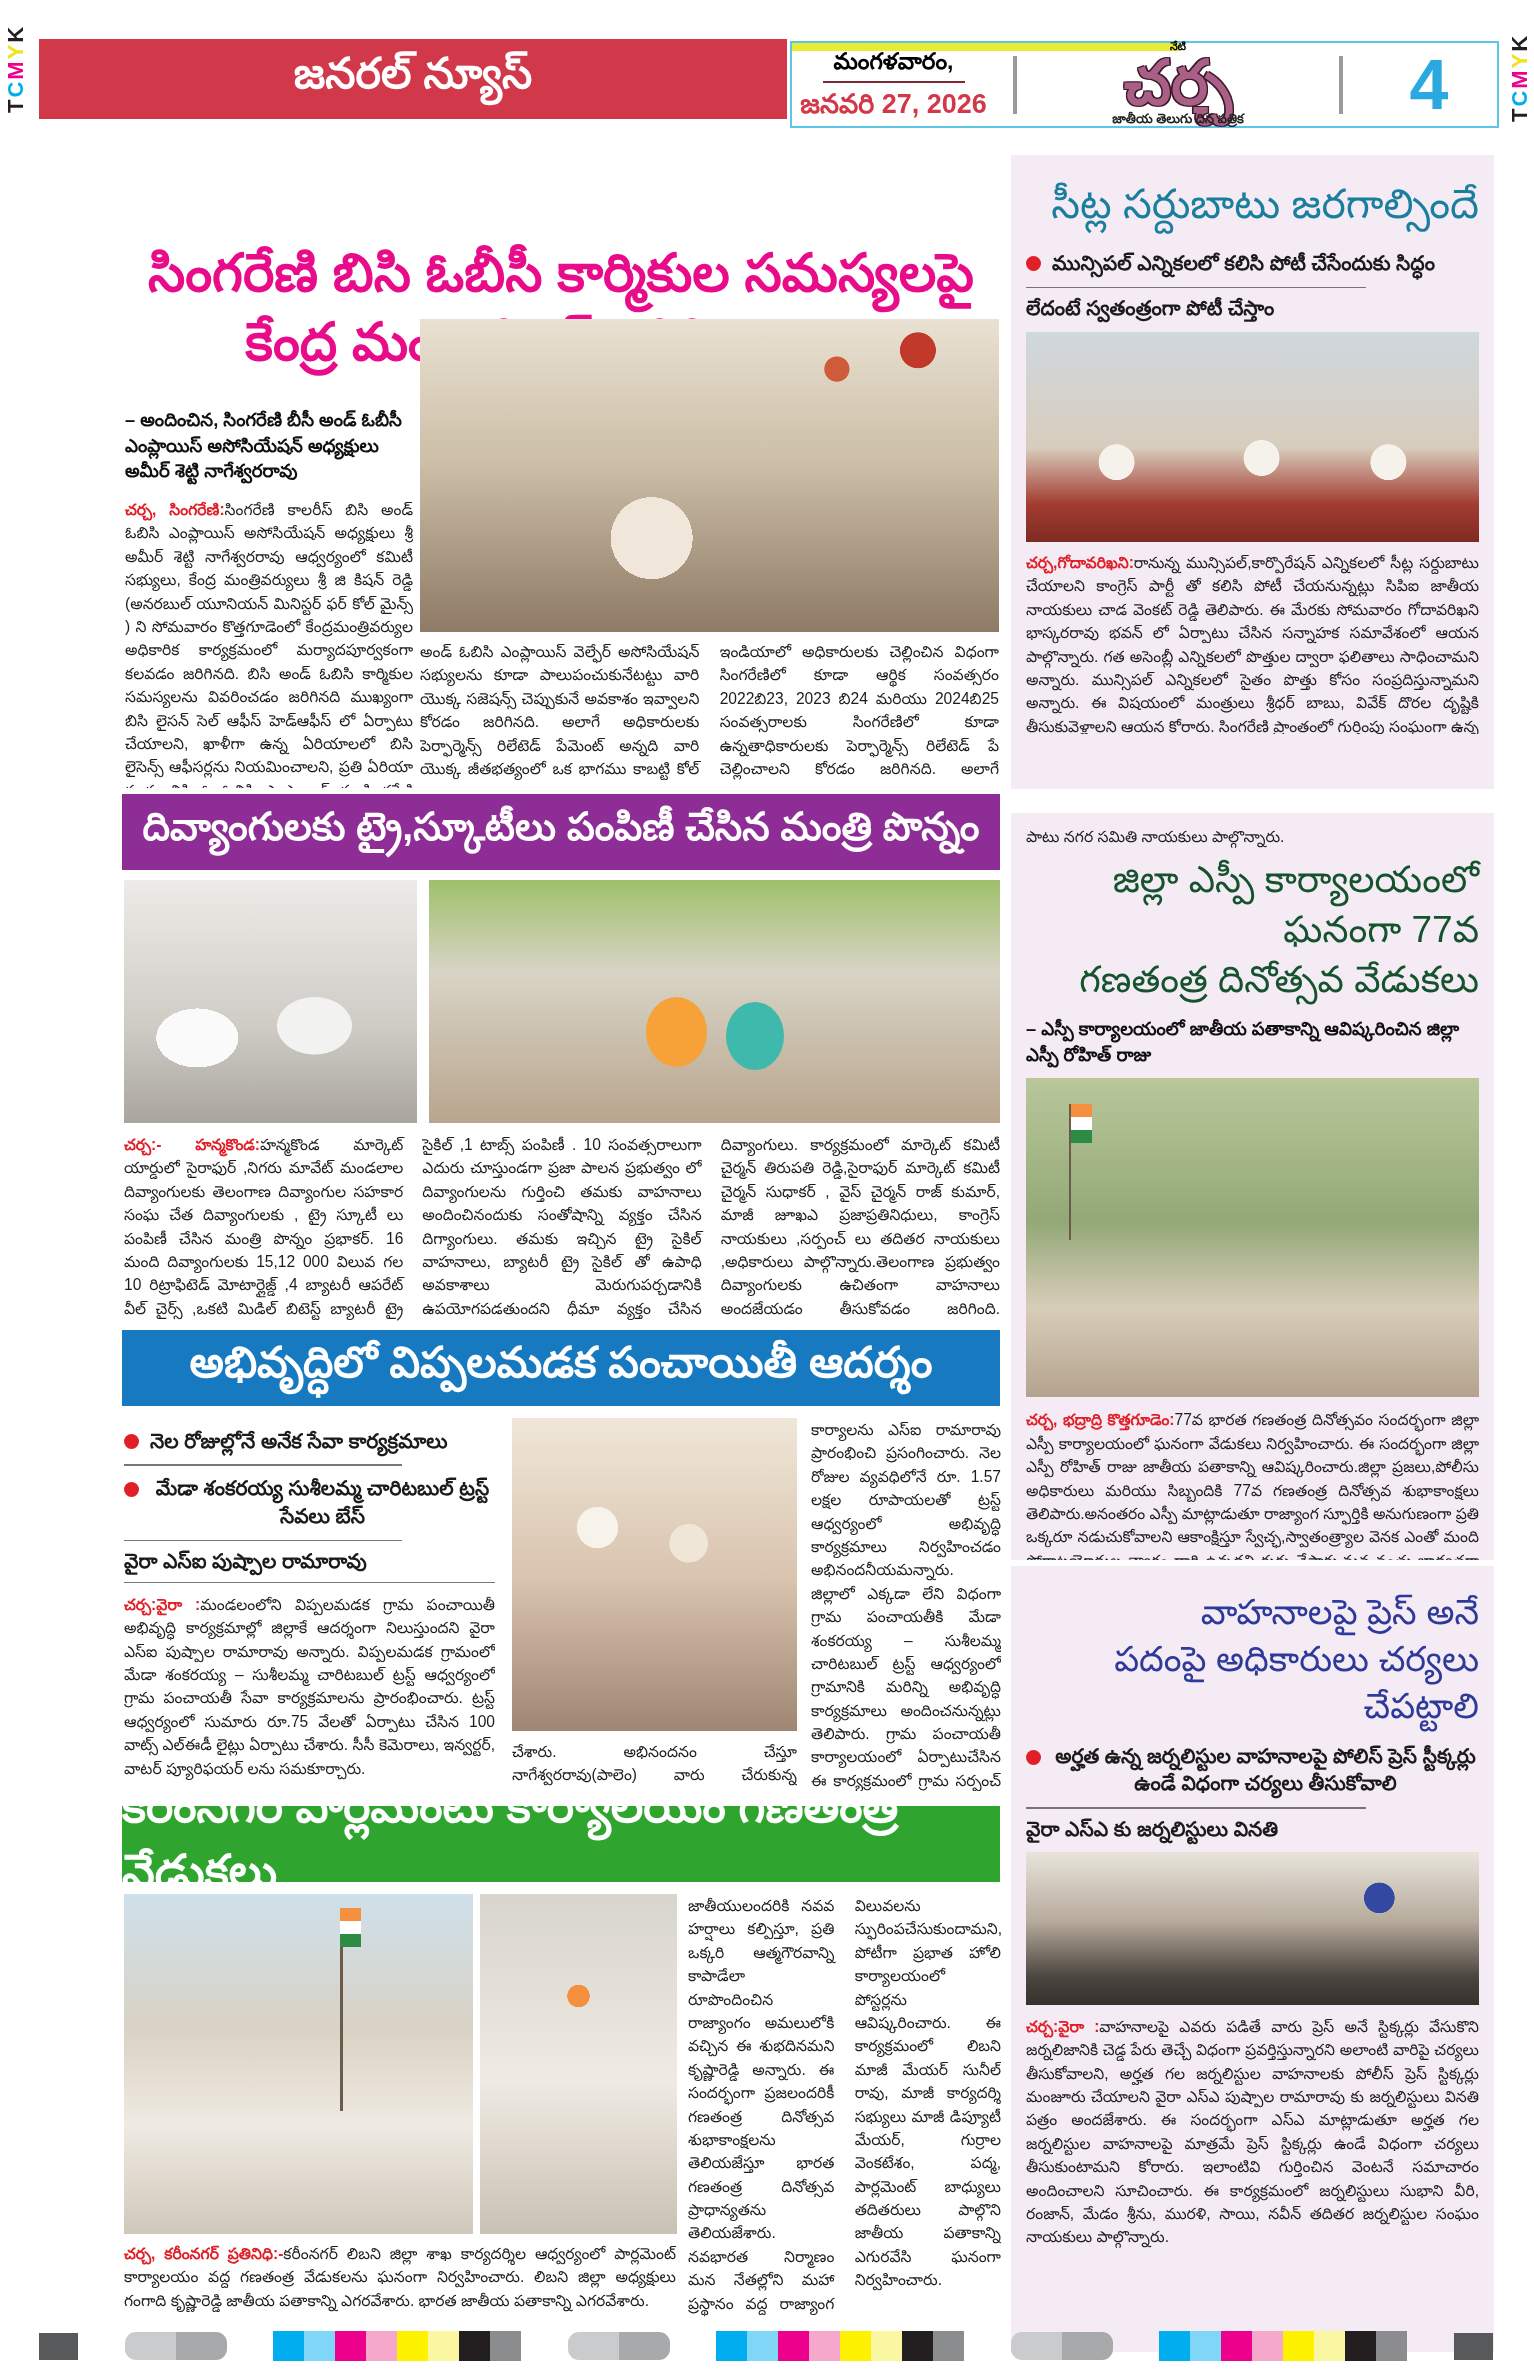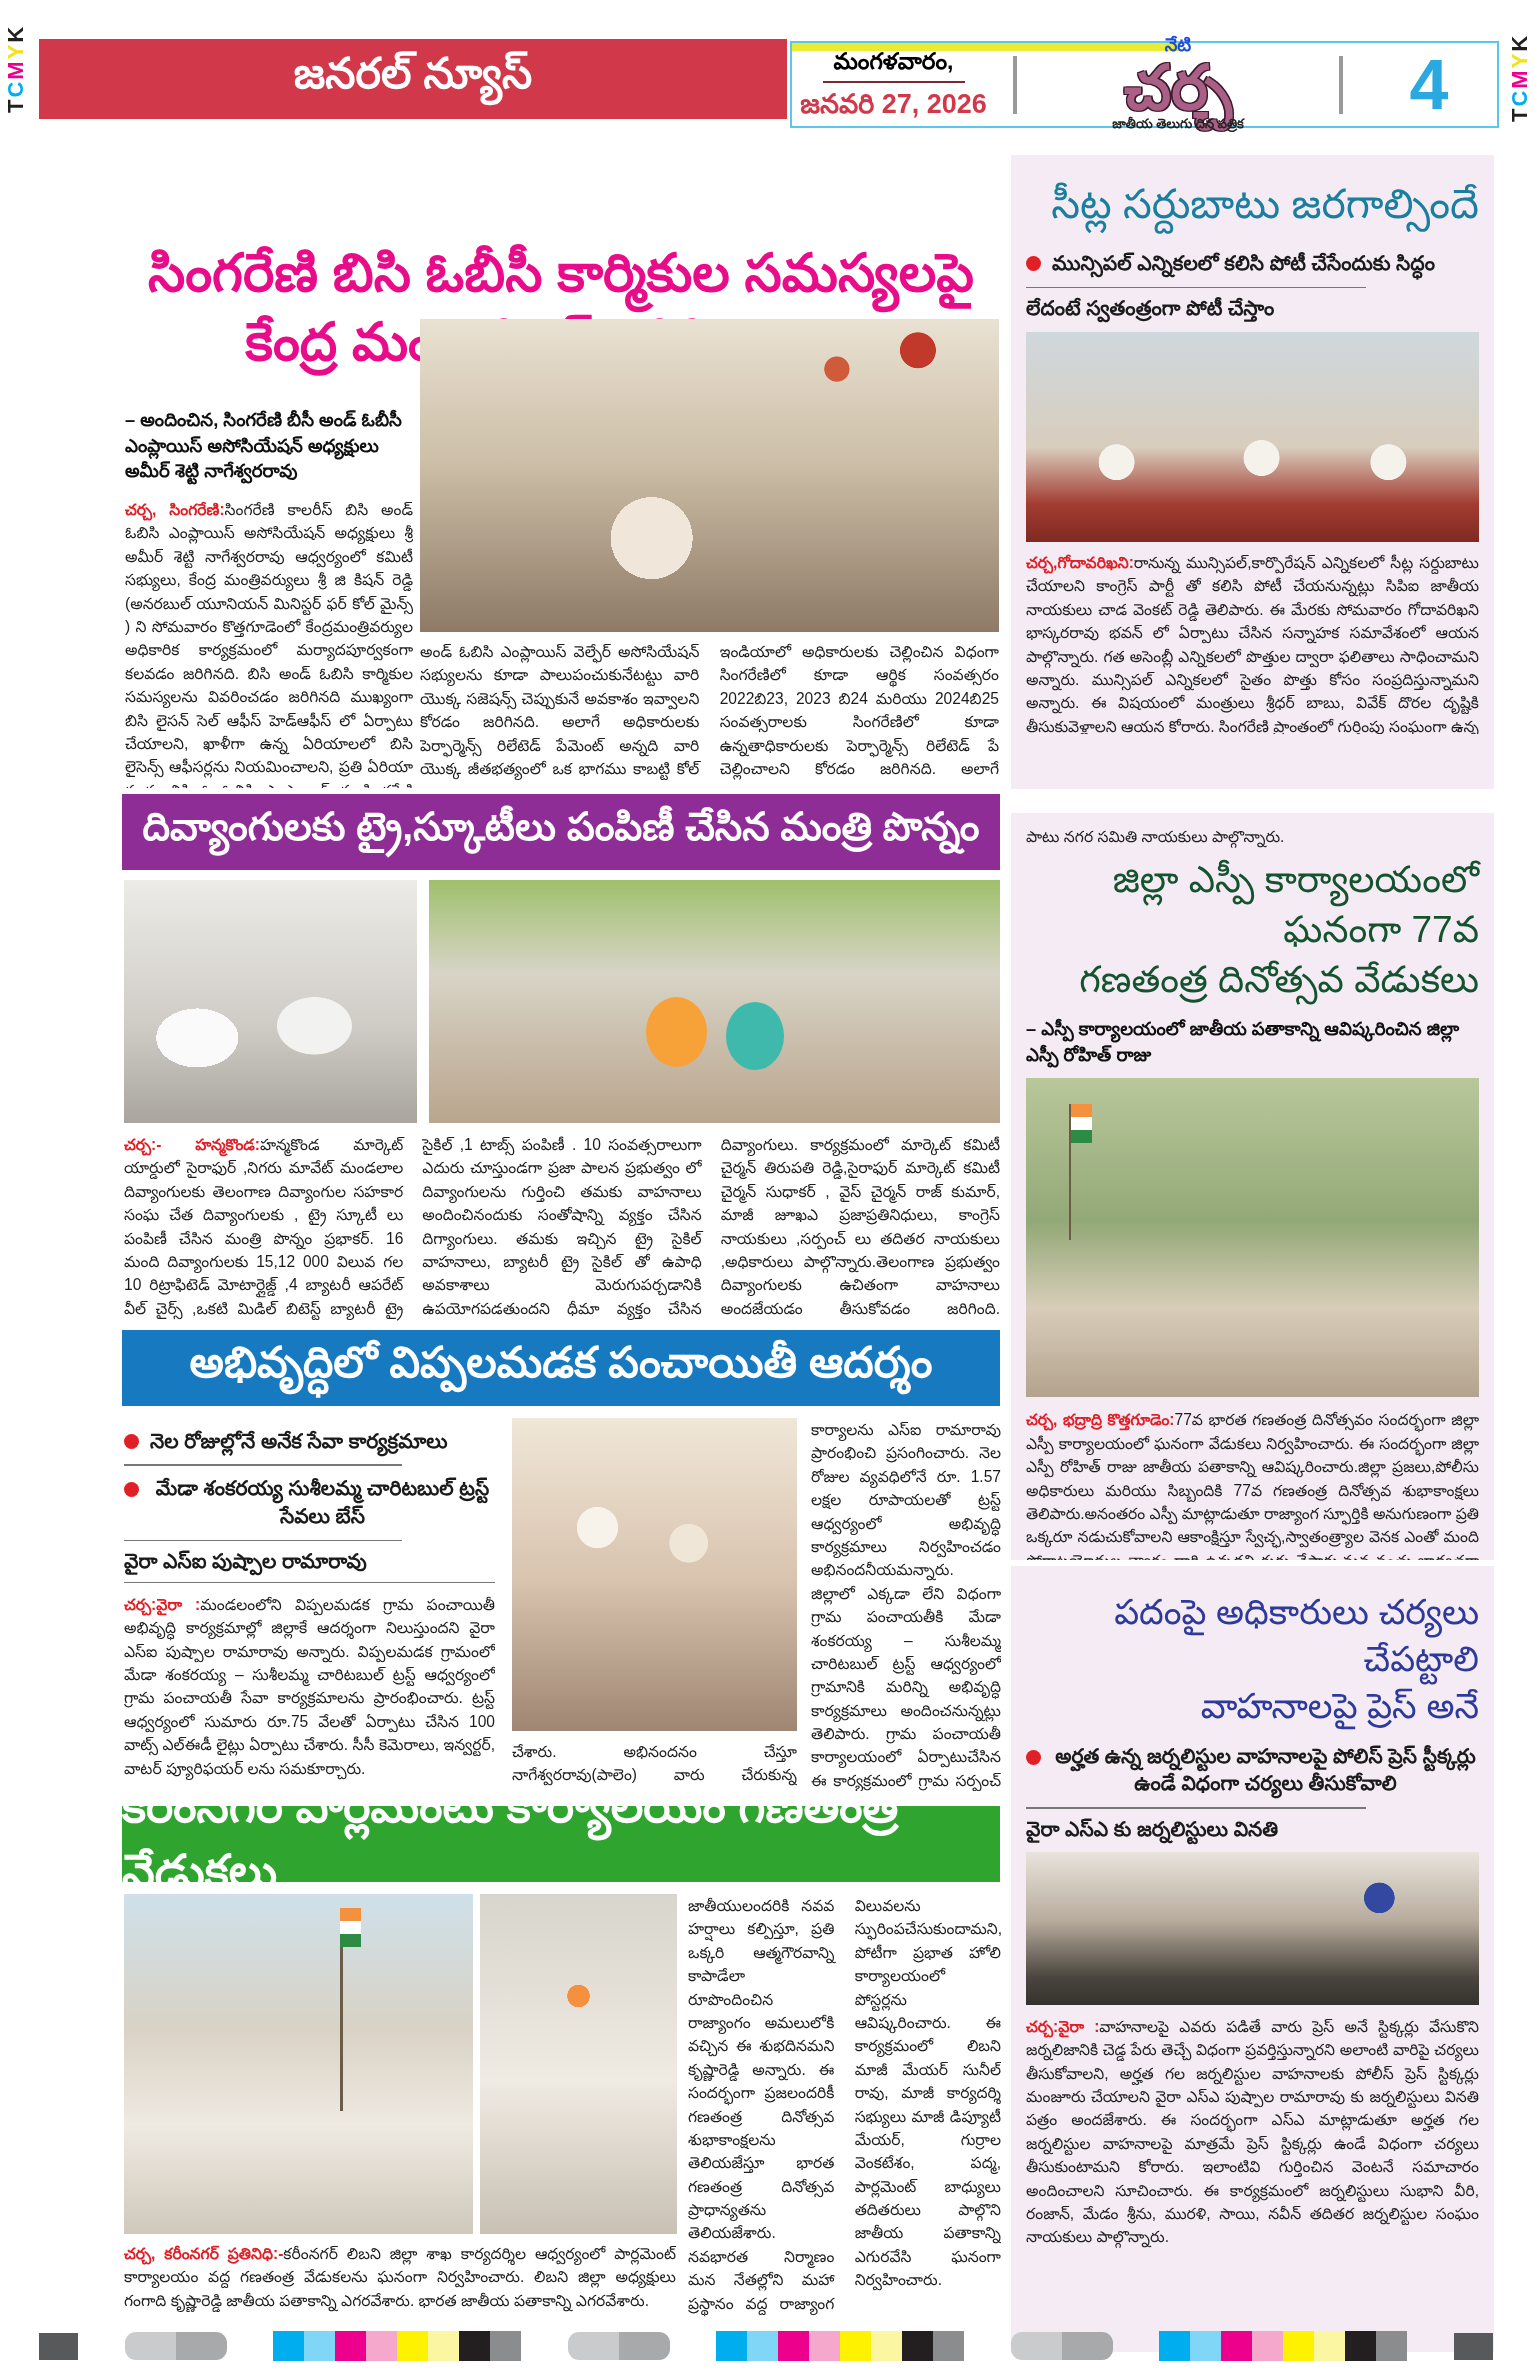--- a/index.html
+++ b/index.html
@@ -27,21 +27,21 @@
 
   .header-box{position:absolute;left:790px;top:41px;width:705px;height:83px;background:#fff;
               border:2.7px solid #5ac6e9;display:flex;align-items:center;overflow:visible;}
   .header-box .yellow-strip{position:absolute;left:0;top:0;width:55%;height:8.1px;background:#e9ec33;}
   .date-block{width:203px;text-align:center;line-height:1.3;}
   .date-day{color:#000000;font-weight:bold;font-size:23px;}
   .date-rule{width:142px;height:2px;background:#7b2a33;margin:4.1px auto;}
   .date-date{color:#d1384a;font-weight:bold;font-size:27px;}
   .vdiv{width:4.7px;height:58px;background:#9a9a9a;margin:0 17.6px;}
   .masthead{flex:1;text-align:center;position:relative;}
-  .mast-top{font-size:18px;font-weight:bold;color:#1d4ed8;}
+  .mast-top{font-size:11px;font-weight:bold;color:#000000;}
   .mast-main{font-size:62px;font-weight:bold;color:#aa5f86;line-height:.9;
              text-shadow:1.4px 1.4px 0 #3a1a2a,-1.4px 1.4px 0 #3a1a2a,1.4px -1.4px 0 #3a1a2a,-1.4px -1.4px 0 #3a1a2a;}
   .mast-tag{font-size:13px;color:#222;font-weight:bold;margin-top:1px;}
   .page-num{width:136px;text-align:center;font-size:70px;font-weight:bold;color:#2aa9e0;}
 
   
   .headline-main{position:absolute;left:122px;top:239px;width:878px;text-align:center;
                  color:#e90c8a;font-weight:bold;font-size:53px;line-height:1.3;}
   .byline{font-weight:bold;color:#101010;font-size:18.3px;line-height:1.4;}
   .byline-abs{position:absolute;left:125px;top:407px;width:291px;}
@@ -229,22 +229,22 @@
       <span class="dl">చర్చ:వైరా :</span><span>మండలంలోని విప్పలమడక గ్రామ పంచాయితీ అభివృద్ధి కార్యక్రమాల్లో జిల్లాకే ఆదర్శంగా నిలుస్తుందని వైరా ఎస్ఐ పుష్పాల రామారావు అన్నారు. విప్పలమడక గ్రామంలో మేడా శంకరయ్య – సుశీలమ్మ చారిటబుల్ ట్రస్ట్ ఆధ్వర్యంలో గ్రామ పంచాయతీ సేవా కార్యక్రమాలను ప్రారంభించారు. ట్రస్ట్ ఆధ్వర్యంలో సుమారు రూ.75 వేలతో ఏర్పాటు చేసిన 100 వాట్స్ ఎల్ఈడీ లైట్లు ఏర్పాటు చేశారు. సీసీ కెమెరాలు, ఇన్వర్టర్, వాటర్ ప్యూరిఫయర్ లను సమకూర్చారు.</span>
     </div>
   </div>
 
   <div class="photo p7" style="left:512px;top:1418px;width:285px;height:313px;"></div>
   <div class="bodytxt" style="position:absolute;left:512px;top:1740px;width:285px;height:50px;overflow:hidden;">చేశారు. అభినందనం చేస్తూ నాగేశ్వరరావు(పాలెం) వారు చేరుకున్న కుటుంబాలను పంచాయతీ కార్యాలయానికి 30 వేల రూపాయలు, ఇద్దరికి పిల్లల కుటుంబాలకు 12 వేల రూపాయల విలువైన సామగ్రి, వైరాకు రెండు వేల రూపాయలతో 20వేల రూపాయలను ఇచ్చి వితరణ అందించారు.</div>
   <div class="bodytxt" style="position:absolute;left:811px;top:1418px;width:190px;height:373px;overflow:hidden;">కార్యాలను ఎస్ఐ రామారావు ప్రారంభించి ప్రసంగించారు. నెల రోజుల వ్యవధిలోనే రూ. 1.57 లక్షల రూపాయలతో ట్రస్ట్ ఆధ్వర్యంలో అభివృద్ధి కార్యక్రమాలు నిర్వహించడం అభినందనీయమన్నారు. జిల్లాలో ఎక్కడా లేని విధంగా గ్రామ పంచాయతీకి మేడా శంకరయ్య – సుశీలమ్మ చారిటబుల్ ట్రస్ట్ ఆధ్వర్యంలో గ్రామానికి మరిన్ని అభివృద్ధి కార్యక్రమాలు అందించనున్నట్లు తెలిపారు. గ్రామ పంచాయతీ కార్యాలయంలో ఏర్పాటుచేసిన ఈ కార్యక్రమంలో గ్రామ సర్పంచ్ మేరా హేమలత, ఉపసర్పంచ్, వార్డు సభ్యులు, గ్రామ ప్రజలు పాల్గొన్నారు.</div>
 
   <div class="side-sec sec-press">
     <div class="side-headline hl-navy">
+      <div>వాహనాలపై ప్రెస్ అనే</div>
       <div>పదంపై అధికారులు చర్యలు చేపట్టాలి</div>
-      <div>వాహనాలపై ప్రెస్ అనే</div>
     </div>
     <div class="bullet">
       <span class="dot"></span>
       <span class="btxt">అర్హత ఉన్న జర్నలిస్టుల వాహనాలపై పోలిస్ ప్రెస్ స్టీక్కర్లు ఉండే విధంగా చర్యలు తీసుకోవాలి</span>
     </div>
     <div class="rule"></div>
     <div class="sub-bullet">వైరా ఎస్ఎ కు జర్నలిస్టులు వినతి</div>
     <div class="photo p6" style="position:relative;left:0;top:0;width:453px;height:153px;margin:9.5px 0;"></div>
     <div class="bodytxt" style="height:291px;overflow:hidden;">
       <span class="dl">చర్చ:వైరా :</span><span>వాహనాలపై ఎవరు పడితే వారు ప్రెస్ అనే స్టిక్కర్లు వేసుకొని జర్నలిజానికి చెడ్డ పేరు తెచ్చే విధంగా ప్రవర్తిస్తున్నారని అలాంటి వారిపై చర్యలు తీసుకోవాలని, అర్హత గల జర్నలిస్టుల వాహనాలకు పోలీస్ ప్రెస్ స్టిక్కర్లు మంజూరు చేయాలని వైరా ఎస్ఎ పుష్పాల రామారావు కు జర్నలిస్టులు వినతి పత్రం అందజేశారు. ఈ సందర్భంగా ఎస్ఎ మాట్లాడుతూ అర్హత గల జర్నలిస్టుల వాహనాలపై మాత్రమే ప్రెస్ స్టిక్కర్లు ఉండే విధంగా చర్యలు తీసుకుంటామని కోరారు. ఇలాంటివి గుర్తించిన వెంటనే సమాచారం అందించాలని సూచించారు. ఈ కార్యక్రమంలో జర్నలిస్టులు సుభాని వీరి, రంజాన్, మేడం శ్రీను, మురళి, సాయి, నవీన్ తదితర జర్నలిస్టుల సంఘం నాయకులు పాల్గొన్నారు.</span>

